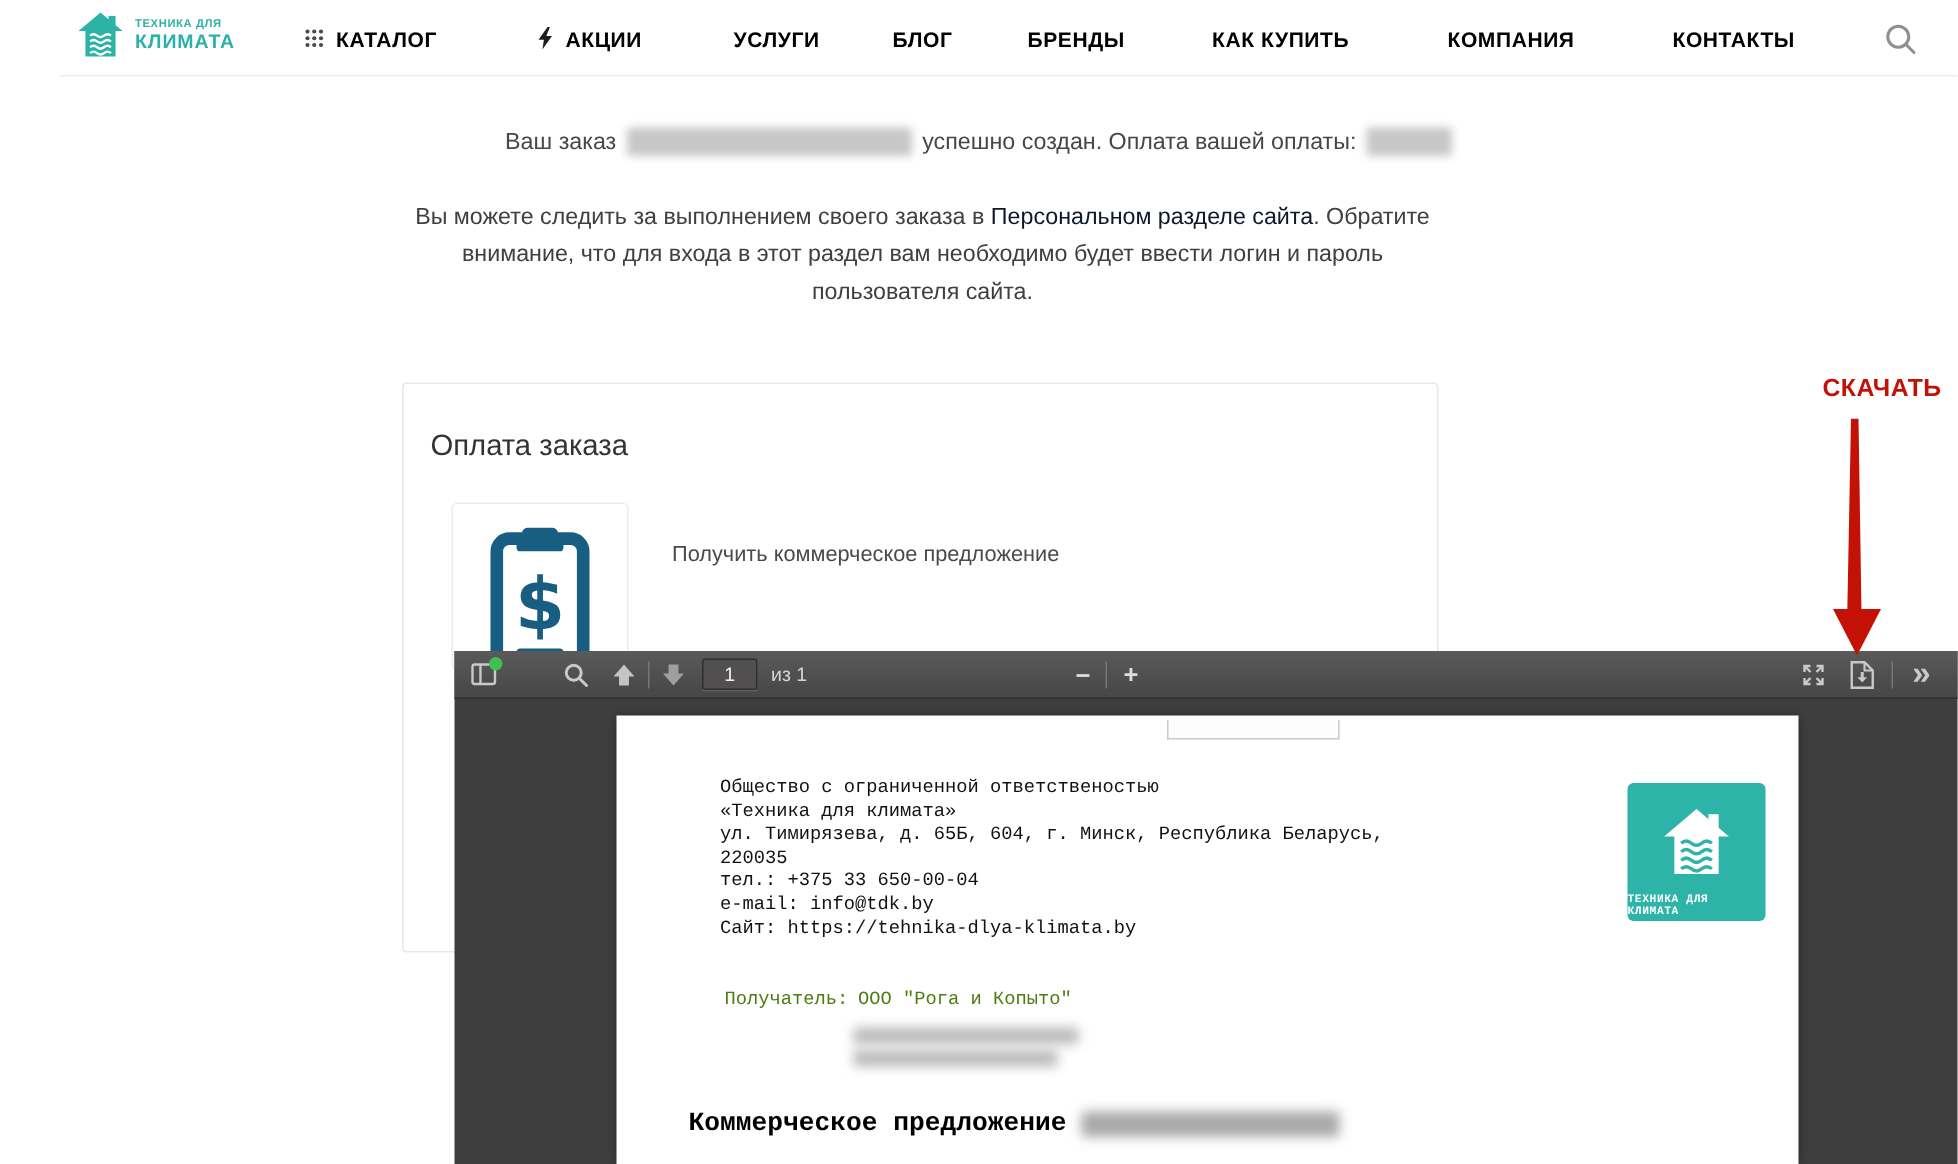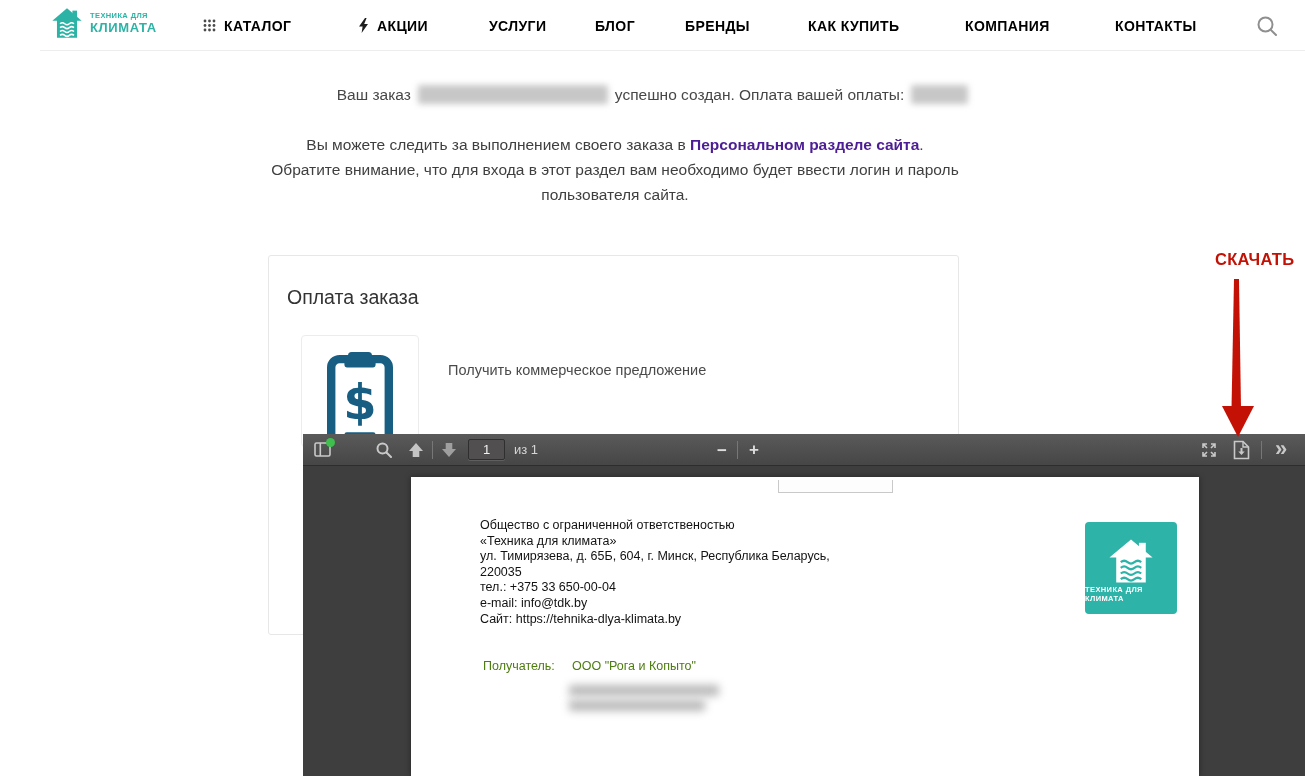--- a/index.html
+++ b/index.html
@@ -17,21 +17,21 @@
               font-weight:bold; font-size:14px; color:#000000; letter-spacing:.4px; cursor:pointer; white-space:nowrap; }
   .hdr-icon-btn { position:absolute; top:13px; width:26px; height:26px; display:flex;
                   align-items:center; justify-content:center; cursor:pointer; }
 
   
   .order-line { position:absolute; top:85px; left:0; right:0; display:flex; justify-content:center;
                 align-items:center; gap:7px; font-size:15.5px; color:#474747; }
   .redact { display:inline-block; background:#c7c7c7; filter:blur(3px); border-radius:2px; }
   .follow-par { position:absolute; top:132px; left:270px; width:690px; text-align:center;
                 font-size:15.5px; line-height:25px; color:#3f3f3f; }
-  .follow-par a { color:#4c1d95; text-decoration:none;font-weight:bold; }
+  .follow-par a { color:#0f172a; text-decoration:none; }
 
   
   .pay-card { position:absolute; left:268px; top:255px; width:691px; height:380px; background:#fff;
               border:1px solid #e7e7e7; border-radius:3px; z-index:1; }
   .pay-title { position:absolute; left:18px; top:30px; font-size:19.5px; color:#333; }
   .offer-box { position:absolute; left:32px; top:79px; width:118px; height:112px;
                border:1px solid #ececec; border-radius:4px; background:#fff; cursor:pointer; }
   .offer-box svg { position:absolute; left:22px; top:7px; overflow:visible; }
   .offer-label { position:absolute; left:179px; top:106px; font-size:14.5px; color:#4a4a4a; }
 
@@ -57,31 +57,31 @@
                  border:1px solid rgba(200,200,200,.45); border-radius:2px;
                  box-shadow:0 1px 4px rgba(0,0,0,.35); cursor:pointer; z-index:3; }
   .zoom-select .val { position:absolute; left:10px; top:21px; color:#f2f2f2; font-size:13.5px; }
   .zoom-select .spin { position:absolute; right:8px; top:19px; display:flex; flex-direction:column;
                        color:#e4e4e4; font-size:6px; line-height:6px; }
   .zoom-panel { position:absolute; left:475px; top:46px; width:115px; height:13px; background:#fdfdfd;
                 border:1px solid #c9c9c9; border-top:none; z-index:2; }
 
   
   .pdf-page { position:absolute; left:108px; top:43px; width:788px; height:299px; background:#fff;
-              box-shadow:0 0 6px rgba(0,0,0,.4); }
+              box-shadow:0 0 6px rgba(0,0,0,.4);font-family:Liberation Mono, monospace; }
   .doc-text { position:absolute; left:69px; top:41px; font-size:12.5px; line-height:15.6px; color:#121212; }
   .doc-recip { position:absolute; left:72px; top:182px; font-size:12.5px; color:#4d7c0f; }
   .doc-recip .val { position:absolute; left:89px; white-space:nowrap; }
   .doc-redact { position:absolute; left:158px; top:208px; }
   .doc-redact .bar { background:#b9b9b9; filter:blur(4px); border-radius:2px; margin-bottom:4px; }
   .doc-title { position:absolute; left:48px; top:262px; font-size:17.5px; font-weight:bold; color:#000;
                white-space:nowrap; display:flex; align-items:center; gap:10px; }
   .doc-logo { position:absolute; left:674px; top:45px; width:92px; height:92px; background:#2db3a8;
               border-radius:4px; display:flex; flex-direction:column; align-items:center; }
-  .doc-logo .cap { color:#fff; font-size:7.5px; font-weight:bold; letter-spacing:.4px; margin-top:1px; }
+  .doc-logo .cap { color:#fff; font-size:7.5px; font-weight:bold; letter-spacing:.4px; margin-top:12px; }
 </style>
 </head>
 <body>
 
 <div class="header">
   <div class="logo">
     <svg width="34" height="32" viewBox="0 0 44 40">
       <rect x="29" y="4" width="6" height="9" fill="#2db3a6"></rect>
       <path d="M22 1 L41 17 H35 V39 H9 V17 H3 Z" fill="#2db3a6"></path>
       <g stroke="#fff" stroke-width="2" fill="none">
@@ -266,20 +266,24 @@
     <div class="doc-recip">
       <span>Получатель:</span>
       <span class="val">ООО "Рога и Копыто"</span>
     </div>
 
     <div class="doc-redact">
       <div class="bar" style="width:150px;height:11px"></div>
       <div class="bar" style="width:136px;height:11px"></div>
     </div>
 
+    <div class="doc-title">
+      <span>Коммерческое предложение</span>
+      <span class="redact" style="width:172px;height:17px;background:#a9a9a9;filter:blur(4px)"></span>
+    </div>
 
     <div class="doc-logo">
       <svg width="50" height="46" viewBox="0 0 44 40" style="margin-top:16px">
         <rect x="29" y="4" width="6" height="9" fill="#fff"></rect>
         <path d="M22 1 L41 17 H35 V39 H9 V17 H3 Z" fill="#fff"></path>
         <g stroke="#2db3a8" stroke-width="2" fill="none">
           <path d="M13 21 q3 -2.5 6 0 t6 0 t6 0"></path>
           <path d="M13 26 q3 -2.5 6 0 t6 0 t6 0"></path>
           <path d="M13 31 q3 -2.5 6 0 t6 0 t6 0"></path>
           <path d="M13 36 q3 -2.5 6 0 t6 0 t6 0"></path>

